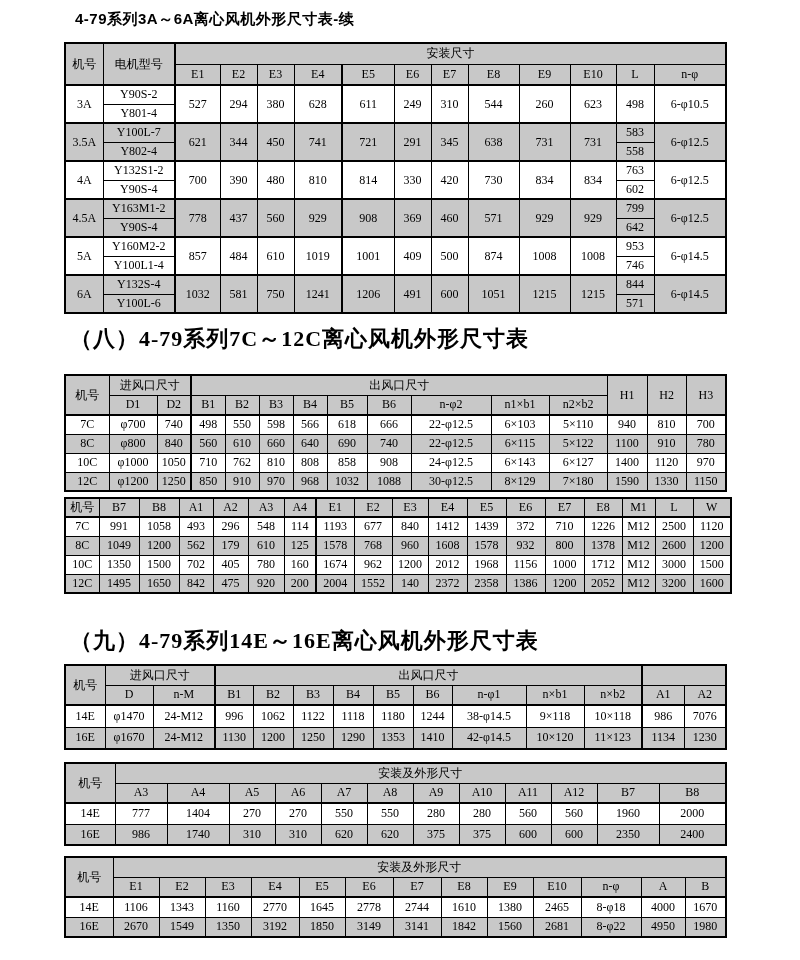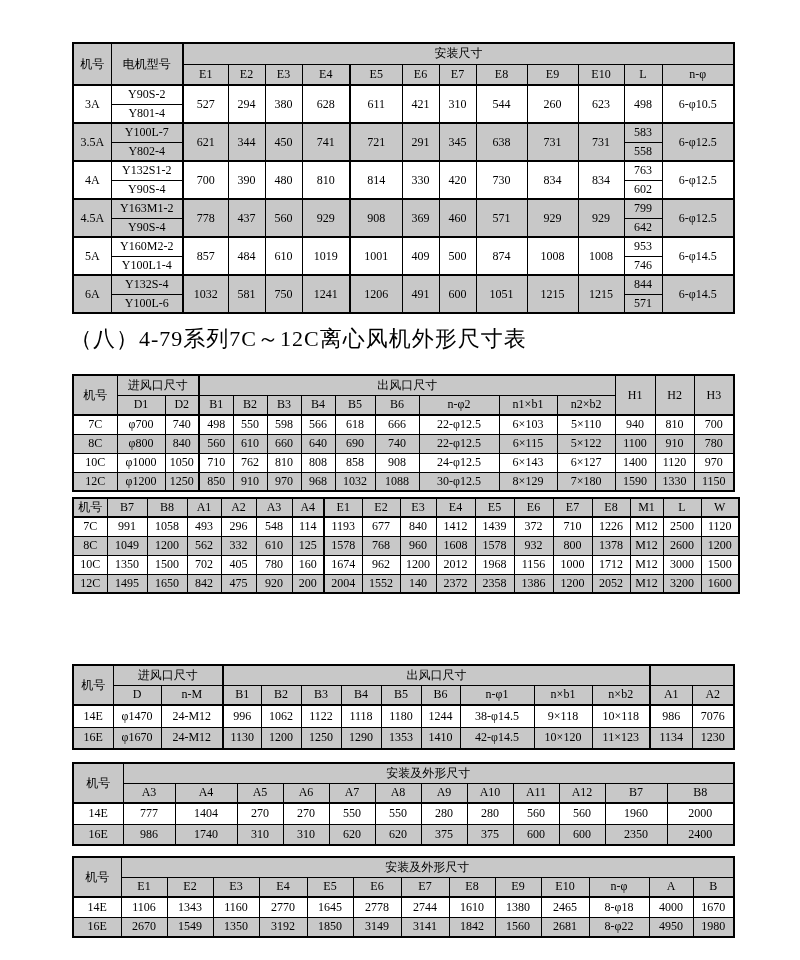--- a/index.html
+++ b/index.html
@@ -1,24 +1,24 @@
 <!DOCTYPE html>
 <html><head>
 <meta charset="utf-8">
 <style>
   html,body{margin:0;padding:0;background:#fff;}
   .page{position:relative;width:800px;height:960px;background:#ffffff;overflow:hidden;
         font-family:"Liberation Serif",serif;color:#000;}
   .doc-title{position:absolute;left:75px;top:10px;font-family:"Liberation Sans",sans-serif;
         font-weight:bold;font-size:15px;letter-spacing:0.5px;}
   .section-title{position:absolute;left:70px;font-family:"Liberation Serif",serif;
-        font-weight:normal;font-size:22px;letter-spacing:1px;}
+        font-weight:bold;font-size:22px;letter-spacing:1px;}
   .st8{top:324px;}
   .st9{top:626px;}
-  .tbox{position:absolute;left:72px;}
+  .tbox{position:absolute;left:64px;}
   .b0{top:42px;width:661px;}
   .b1{top:374px;width:661px;}
   .b2{top:497px;width:666px;}
   .b3{top:664px;width:661px;}
   .b4{top:762px;width:661px;}
   .b5{top:856px;width:661px;}
   table{border-collapse:collapse;table-layout:fixed;width:100%;border:2px solid #000;}
   th,td{border:1px solid #000;text-align:center;vertical-align:middle;padding:0 1px;
         font-family:"Liberation Serif",serif;font-size:12px;font-weight:normal;color:#000;
         overflow:hidden;white-space:nowrap;}
@@ -31,20 +31,21 @@
   .t1 thead tr{height:20px;} .t1 tbody tr{height:19px;}
   .t2 thead tr{height:19px;} .t2 tbody tr{height:19px;}
   .t3 thead tr{height:20px;} .t3 tbody tr{height:22px;}
   .t4 thead tr{height:20px;} .t4 tbody tr{height:21px;}
   .t5 thead tr{height:20px;} .t5 tbody tr{height:20px;}
 </style>
 </head>
 <body>
 
 <div class="page">
+  <div class="doc-title">4-79系列3A～6A离心风机外形尺寸表-续</div>
   <div class="tbox b0 t0">
       <table>
         <colgroup>
           <col style="width: 38px;">
           <col style="width: 72px;">
           <col style="width: 45px;">
           <col style="width: 37px;">
           <col style="width: 37px;">
           <col style="width: 48px;">
           <col style="width: 52px;">
@@ -79,21 +80,21 @@
         </thead>
         <tbody>
           <tr>
             <td rowspan="2">3A</td>
             <td>Y90S-2</td>
             <td rowspan="2" class="tl">527</td>
             <td rowspan="2">294</td>
             <td rowspan="2">380</td>
             <td rowspan="2">628</td>
             <td rowspan="2" class="tl">611</td>
-            <td rowspan="2">421</td>
+            <td rowspan="2">249</td>
             <td rowspan="2">310</td>
             <td rowspan="2">544</td>
             <td rowspan="2">260</td>
             <td rowspan="2">623</td>
             <td rowspan="2">498</td>
             <td rowspan="2">6-φ10.5</td>
           </tr>
           <tr>
             <td>Y801-4</td>
           </tr>
@@ -379,21 +380,21 @@
             <td>1226</td>
             <td>M12</td>
             <td>2500</td>
             <td>1120</td>
           </tr>
           <tr class="shade">
             <td>8C</td>
             <td>1049</td>
             <td>1200</td>
             <td>562</td>
-            <td>332</td>
+            <td>179</td>
             <td>610</td>
             <td>125</td>
             <td class="tl">1578</td>
             <td>768</td>
             <td>960</td>
             <td>1608</td>
             <td>1578</td>
             <td>932</td>
             <td>800</td>
             <td>1378</td>
@@ -438,20 +439,21 @@
             <td>1200</td>
             <td>2052</td>
             <td>M12</td>
             <td>3200</td>
             <td>1600</td>
           </tr>
         </tbody>
       </table>
     </div>
 
+  <div class="section-title st9">（九）4-79系列14E～16E离心风机外形尺寸表</div>
   <div class="tbox b3 t3">
       <table>
         <colgroup>
           <col style="width: 40px;">
           <col style="width: 48px;">
           <col style="width: 62px;">
           <col style="width: 38px;">
           <col style="width: 40px;">
           <col style="width: 40px;">
           <col style="width: 40px;">

